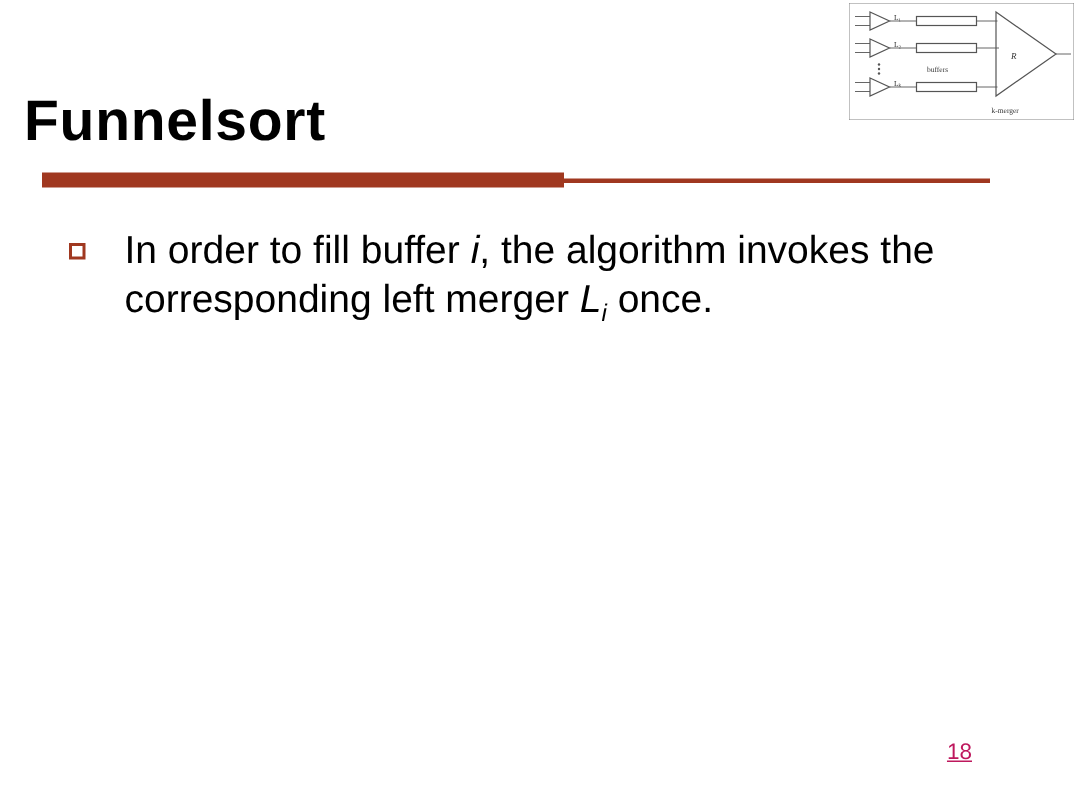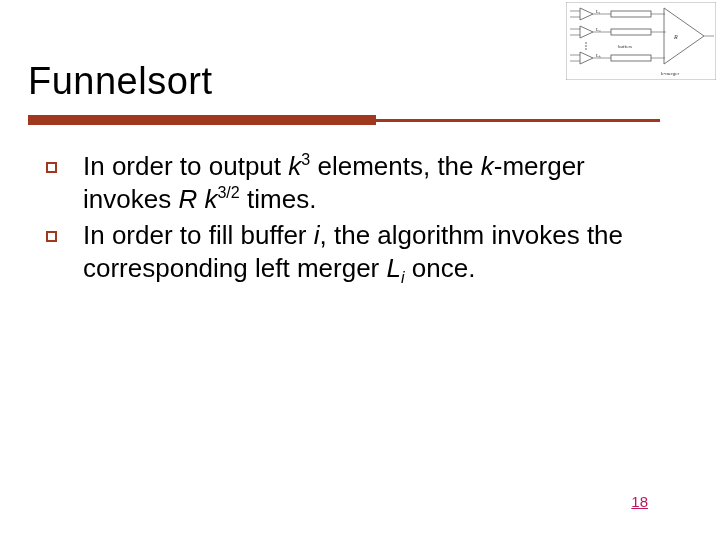--- a/index.html
+++ b/index.html
@@ -14,24 +14,24 @@
     position: relative;
   }
   .slide {
     position: relative;
     width: 720px;
     height: 540px;
     box-sizing: border-box;
   }
   .title {
     position: absolute;
-    left: 28px;
+    left: 16px;
     top: 60px;
     font-size: 38px;
-    font-weight: 400;
+    font-weight: 700;
     letter-spacing: 0.5px;
   }
   .title-underline {
     position: absolute;
     left: 28px;
     top: 115px;
     width: 632px;
     height: 10px;
   }
   .title-underline .bar-left {
@@ -164,26 +164,20 @@
 
   <div class="title">Funnelsort</div>
 
   <div class="title-underline">
     <div class="bar-left"></div>
     <div class="bar-right"></div>
   </div>
 
   <div class="body">
 
-    <div class="bullet-row">
-      <div class="bullet-box"></div>
-      <div class="bullet-text">
-        <span>In order to output </span><span class="italic">k</span><span class="sup">3</span><span> elements, the </span><span class="italic">k</span><span>-merger invokes </span><span class="italic">R k</span><span class="sup">3/2</span><span> times.</span>
-      </div>
-    </div>
 
 
     <div class="bullet-row">
       <div class="bullet-box"></div>
       <div class="bullet-text">
         <span>In order to fill buffer </span><span class="italic">i</span><span>, the algorithm invokes the corresponding left merger </span><span class="italic">L</span><span class="italic sub">i</span><span> once.</span>
       </div>
     </div>
 
   </div>

